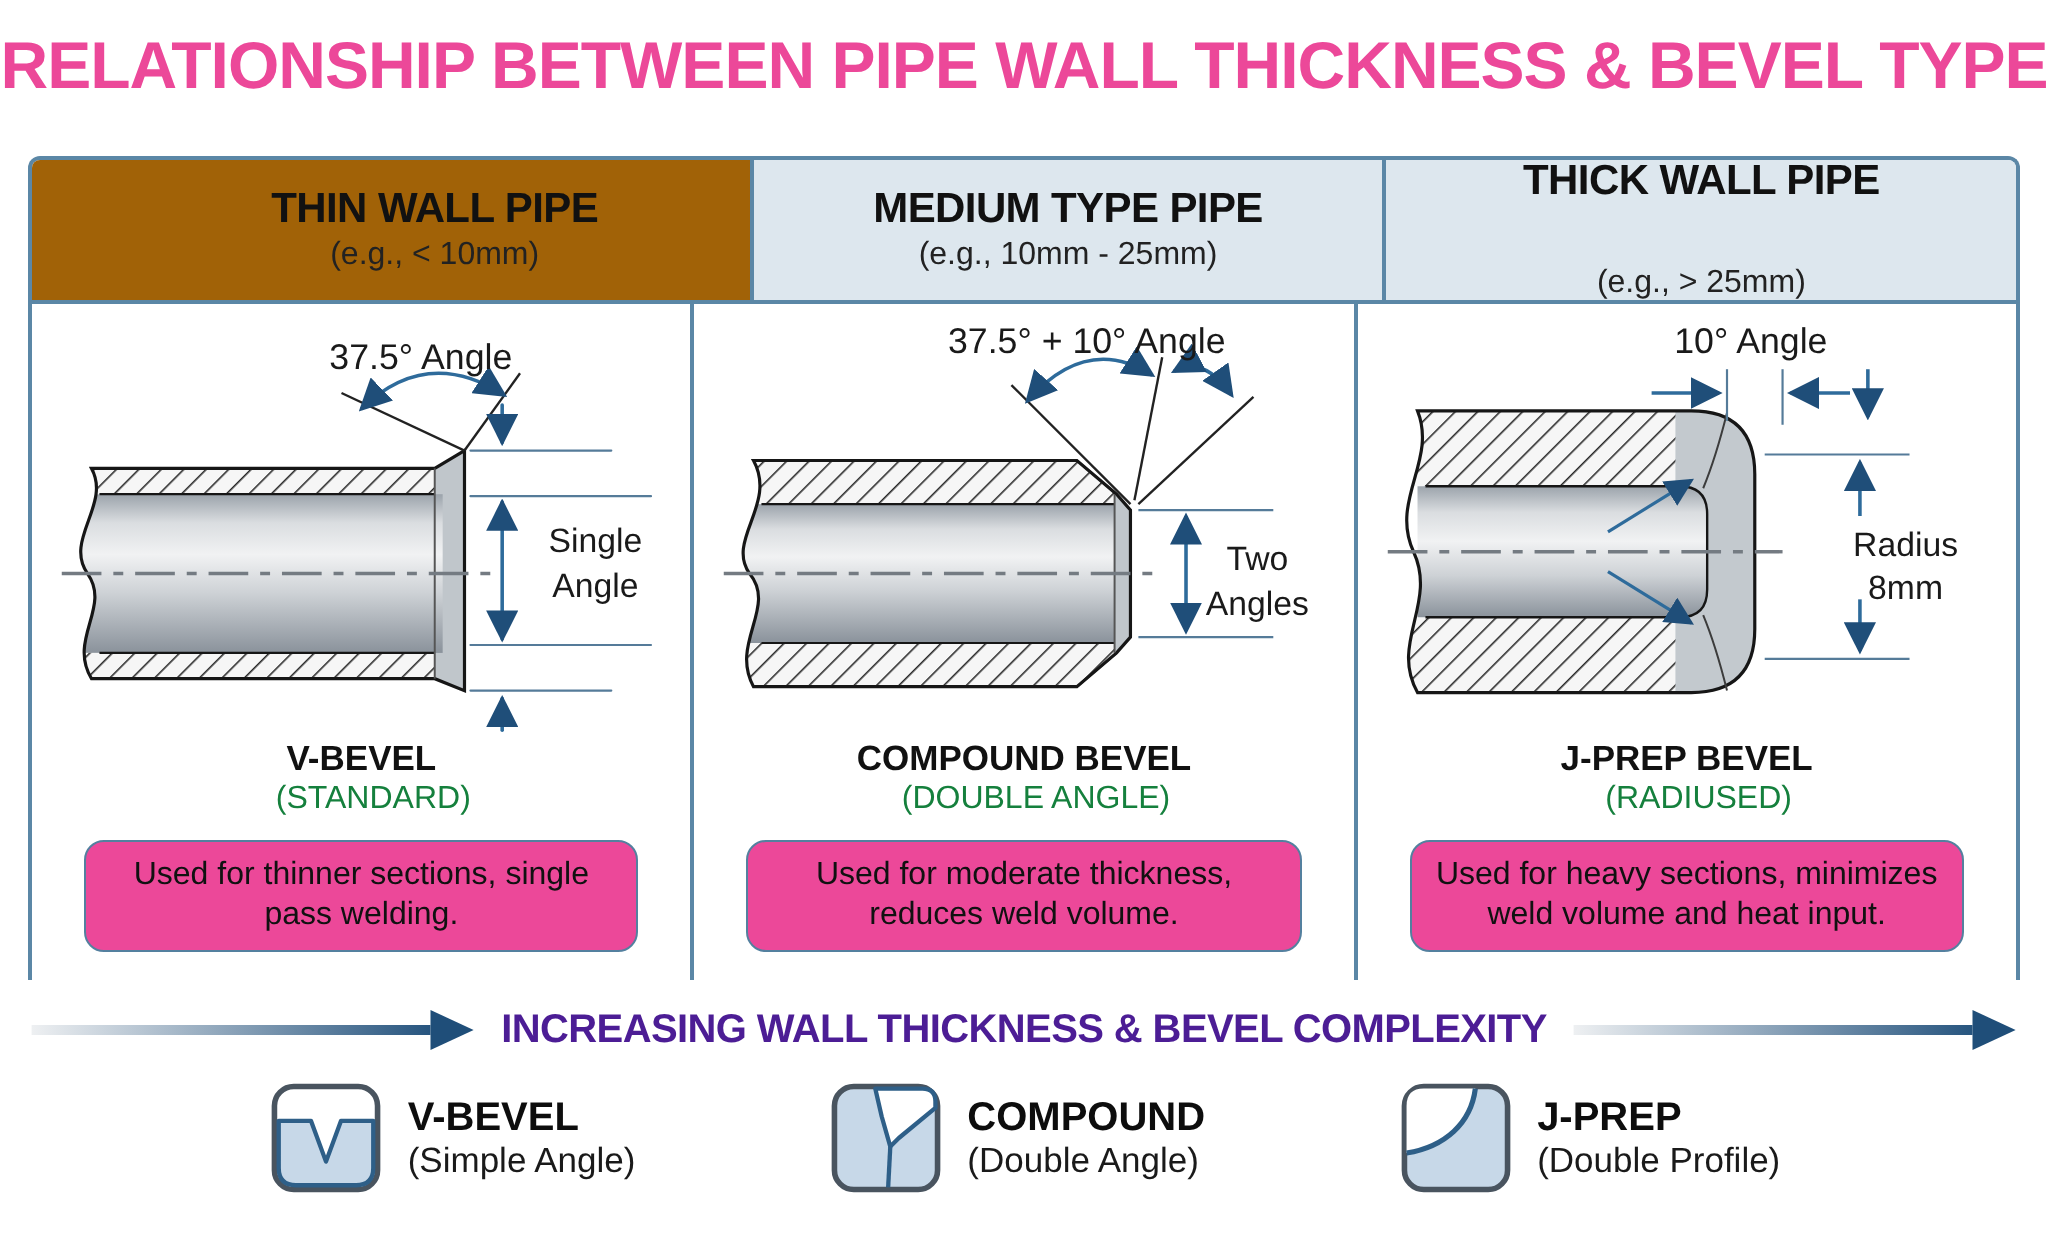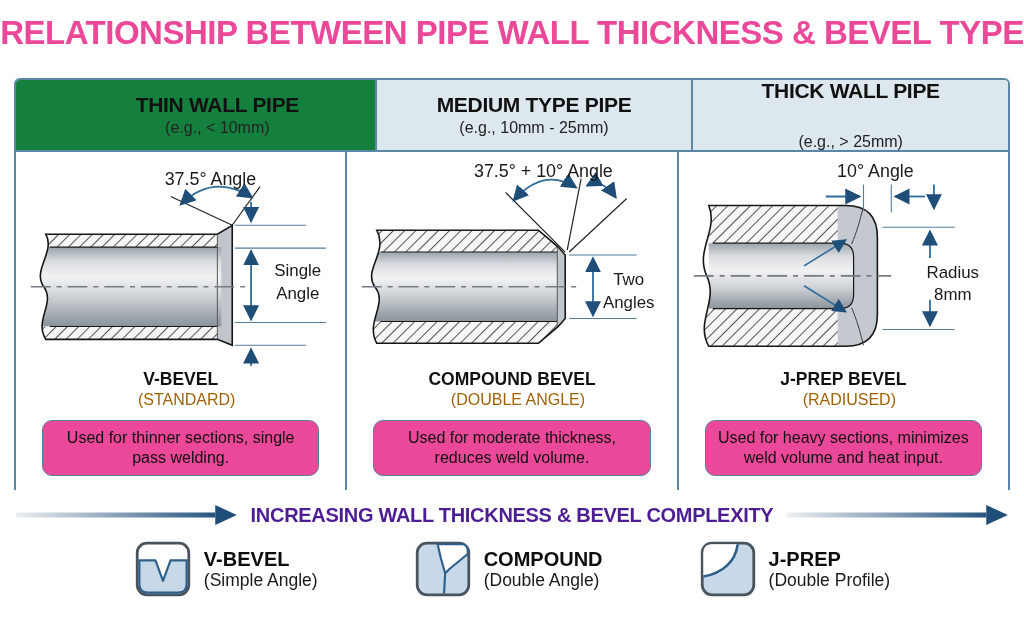--- a/index.html
+++ b/index.html
@@ -8,30 +8,30 @@
   .title{margin:0;padding:14px 0 10px;text-align:center;font-size:33px;font-weight:800;
          letter-spacing:-0.5px;color:#ec4899;}
   
   .table{position:absolute;left:14px;top:78px;width:996px;height:412px;
          border:2px solid #5b87a6;border-bottom:none;border-radius:6px 6px 0 0;
          display:flex;flex-direction:column;box-sizing:border-box;}
   .t-head{display:flex;height:70px;border-bottom:2px solid #5b87a6;}
   .t-head .cell{flex:1;background:#dde7ee;display:flex;flex-direction:column;
                 align-items:center;justify-content:center;}
   .t-head .cell + .cell{border-left:2px solid #5b87a6;}
-  .t-head .cell:first-child{border-radius:4px 0 0 0;background:#15803d;padding-left:44px;}
+  .t-head .cell:first-child{border-radius:4px 0 0 0;background:#a16207;padding-left:44px;}
   .t-head .cell:last-child{border-radius:0 4px 0 0;gap:28px;}
   .h-main{font-size:21px;font-weight:800;color:#111;letter-spacing:-0.3px;}
   .h-sub{font-size:16px;color:#222;margin-top:2px;}
   .t-body{display:flex;flex:1;background:#fff;}
   .col{flex:1;display:flex;flex-direction:column;align-items:center;}
   .col + .col{border-left:2px solid #5b87a6;}
   .diagram{width:100%;height:215px;display:block;}
   .bevel-name{font-size:17.5px;font-weight:800;color:#111;text-align:center;margin-top:2px;}
-  .bevel-sub{font-size:16px;color:#a16207;text-align:center;margin-top:1px;margin-left:12px;}
+  .bevel-sub{font-size:16px;color:#15803d;text-align:center;margin-top:1px;margin-left:12px;}
   .desc{margin:11px 26px 0;padding:7px 10px;background:#ec4899;border:1.5px solid #54809f;
         border-radius:10px;font-size:16px;color:#111;text-align:center;line-height:1.25;}
   
   svg text{font-family:"Liberation Sans",sans-serif;fill:#1a1a1a;}
   .ann{font-size:18px;}
   .dim-label{font-size:17px;}
   
   .flow{position:absolute;left:0;top:492px;width:1024px;height:46px;
         display:flex;align-items:center;padding:0 14px;box-sizing:border-box;}
   .flow-label{font-size:20px;font-weight:700;color:#4c1d95;white-space:nowrap;

